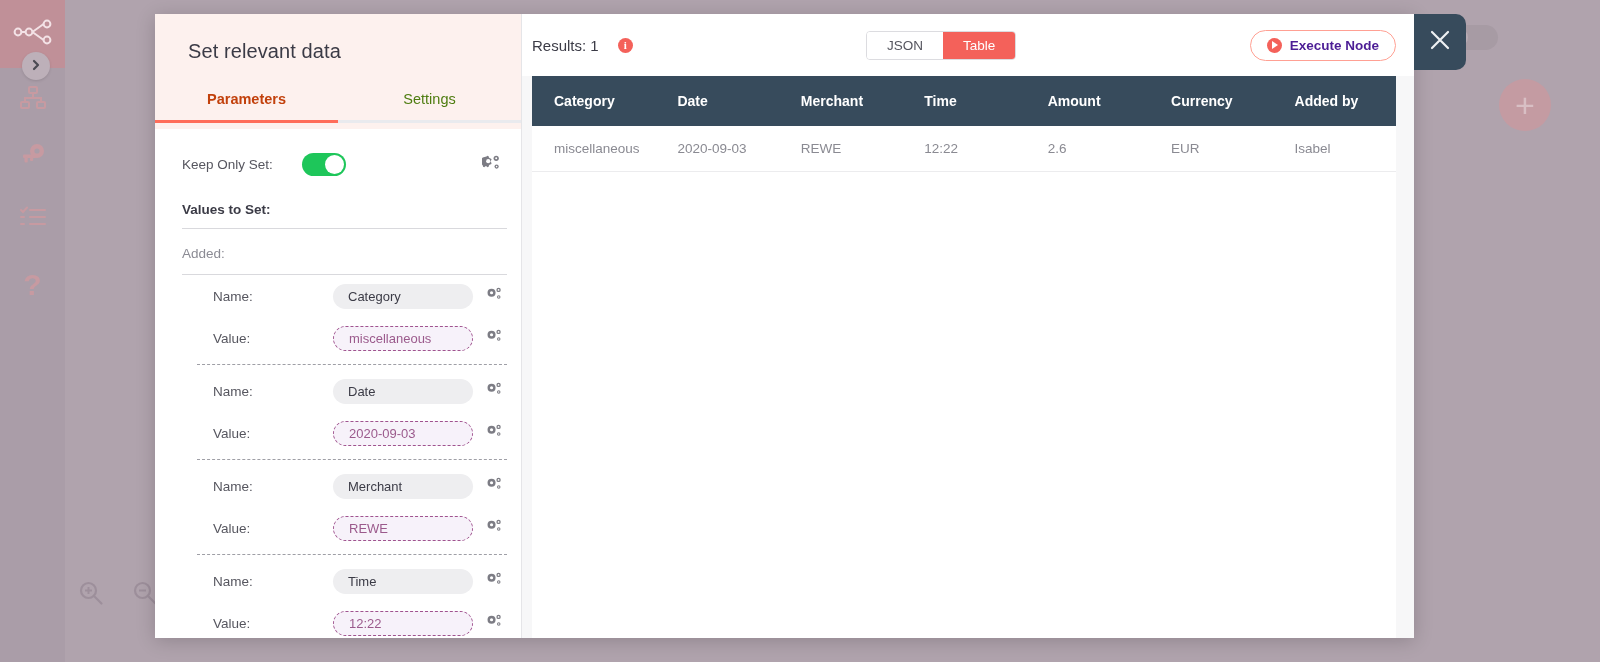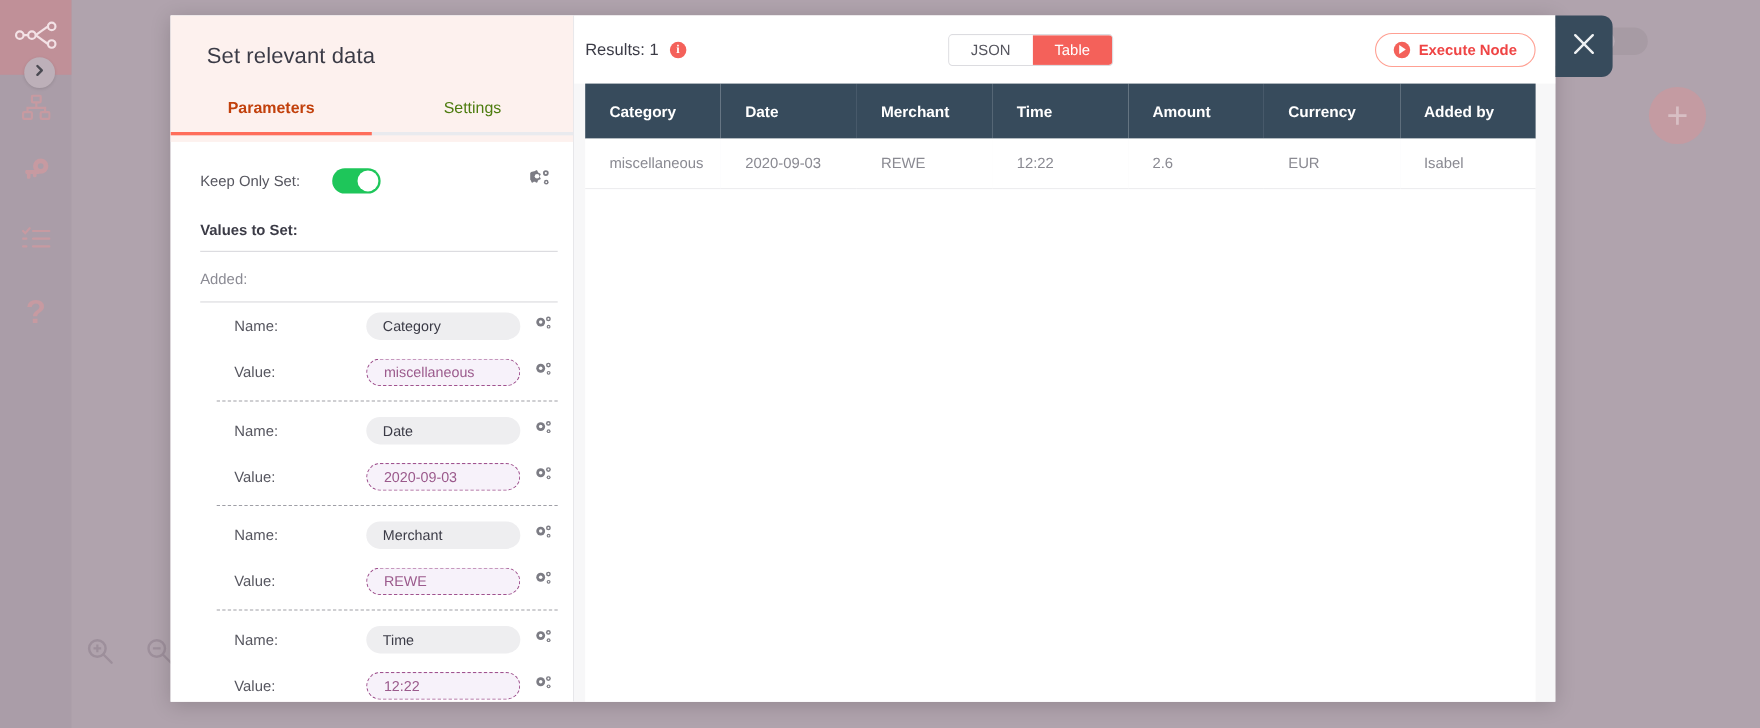--- a/index.html
+++ b/index.html
@@ -207,21 +207,21 @@
     position: relative;
   }
   .results-header {
     height: 62px;
     display: flex; align-items: center;
     padding: 0 18px 0 10px;
     background: #ffffff;
   }
   .results-count {
     font-size: 15px; color: #3b3b46;
-    display: flex; align-items: center; gap: 10px;
+    display: flex; align-items: center; gap: 19px;
   }
   .info-icon {
     width: 15px; height: 15px; border-radius: 50%;
     background: #f4615a; color: #fff;
     font-size: 11px; font-weight: bold;
     display: flex; align-items: center; justify-content: center;
     font-family: "Liberation Serif", serif;
   }
   .view-toggle {
     margin: 0 auto;
@@ -239,21 +239,21 @@
   }
   .view-btn.active {
     background: #f4615a; color: #fff;
   }
   .exec-btn {
     border: 1px solid #ffa093;
     border-radius: 16px;
     height: 29px;
     display: flex; align-items: center; gap: 8px;
     padding: 0 16px;
-    color: #ef4444;
+    color: #4c1d95;
     font-size: 13.5px; font-weight: bold;
     background: #fff;
   }
   .play-icon {
     width: 15px; height: 15px; border-radius: 50%;
     background: #f4615a;
     display: flex; align-items: center; justify-content: center;
   }
   .play-icon::after {
     content: ""; width: 0; height: 0;

